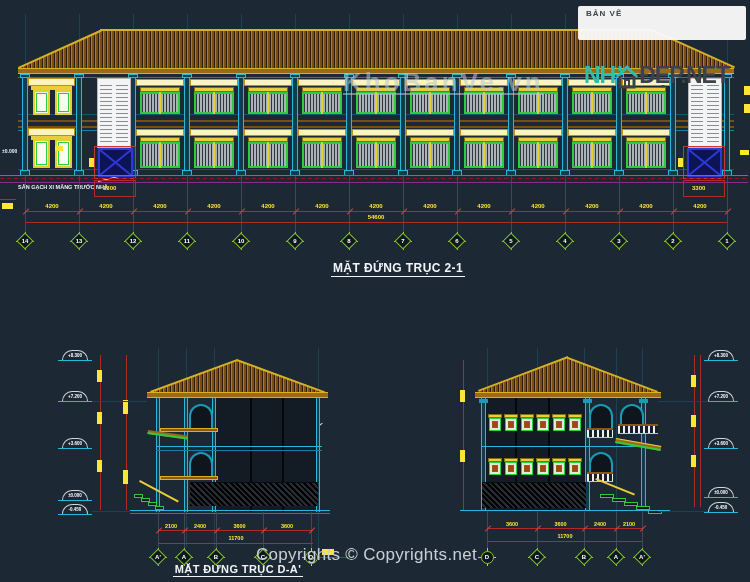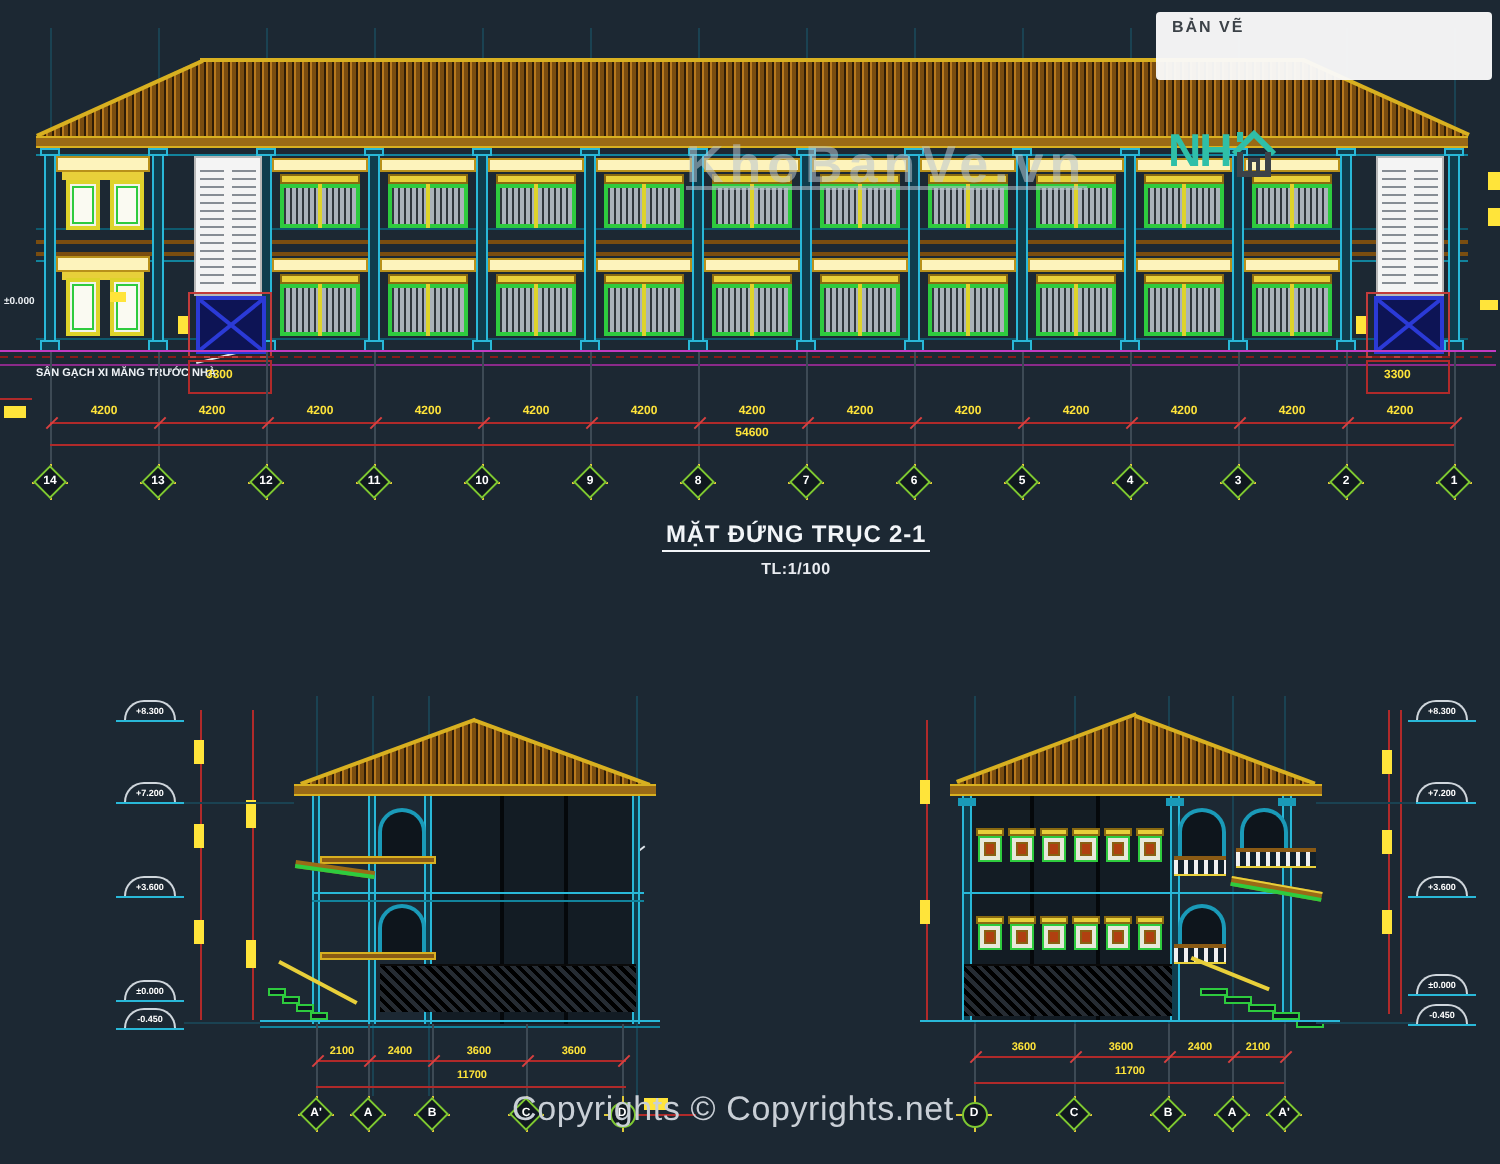--- a/index.html
+++ b/index.html
@@ -22,23 +22,20 @@
   #copyright{position:absolute;left:256px;top:545px;font-size:17px;color:#c9cfd6;z-index:45;letter-spacing:.3px;}
 </style>
 </head>
 <body>
 
 <div id="stage">
 
   <div id="main-elev" class="abs" style="left:0;top:0;width:750px;height:300px;">
     <div class="title-wrap" style="left:298px;top:258px;width:200px;">
       <span class="dtitle">MẶT ĐỨNG TRỤC 2-1</span>
-    </div>
-    <div class="title-wrap" style="left:298px;top:274px;width:200px;">
-      <span class="dscale">TL:1/100</span>
     </div>
     <div class="note" style="left:2px;top:148px;font-size:5px;">±0.000</div>
     <div class="note" style="left:18px;top:184px;font-size:5.5px;">SÂN GẠCH XI MĂNG TRƯỚC NHÀ</div>
     <div class="abs" style="left:98px;top:181px;width:34px;height:1px;background:#dfe5ea;transform:rotate(-14deg);transform-origin:0 0;"></div>
   <div class="abs" style="left: 25px; top: 14px; width: 1px; height: 219px; background: rgb(26, 66, 82);"></div>
       <div class="abs" style="left: 79px; top: 14px; width: 1px; height: 219px; background: rgb(26, 66, 82);"></div>
       <div class="abs" style="left: 133px; top: 14px; width: 1px; height: 219px; background: rgb(26, 66, 82);"></div>
       <div class="abs" style="left: 187px; top: 14px; width: 1px; height: 219px; background: rgb(26, 66, 82);"></div>
       <div class="abs" style="left: 241px; top: 14px; width: 1px; height: 219px; background: rgb(26, 66, 82);"></div>
       <div class="abs" style="left: 295px; top: 14px; width: 1px; height: 219px; background: rgb(26, 66, 82);"></div>
@@ -326,20 +323,23 @@
       <div class="abs" style="left: 672.5px; top: 232px; width: 1px; height: 18px; background: rgb(255, 228, 58); opacity: 0.85;"></div>
       <div class="abs" style="left: 667px; top: 235px; width: 12px; height: 12px; border: 1px solid rgb(126, 200, 50); background: rgb(16, 24, 31); transform: rotate(45deg);"></div>
       <div class="abs" style="left: 666px; top: 237.5px; width: 14px; text-align: center; font-size: 6px; font-weight: bold; color: rgb(255, 255, 255); line-height: 7px;">2</div>
       <div class="abs" style="left: 718px; top: 240.5px; width: 18px; height: 1px; background: rgb(255, 228, 58); opacity: 0.85;"></div>
       <div class="abs" style="left: 726.5px; top: 232px; width: 1px; height: 18px; background: rgb(255, 228, 58); opacity: 0.85;"></div>
       <div class="abs" style="left: 721px; top: 235px; width: 12px; height: 12px; border: 1px solid rgb(126, 200, 50); background: rgb(16, 24, 31); transform: rotate(45deg);"></div>
       <div class="abs" style="left: 720px; top: 237.5px; width: 14px; text-align: center; font-size: 6px; font-weight: bold; color: rgb(255, 255, 255); line-height: 7px;">1</div>
     </div>
 
   <div id="left-elev" class="abs" style="left:0;top:330px;width:375px;height:252px;">
+    <div class="title-wrap" style="left:148px;top:229px;width:180px;">
+      <span class="dtitle" style="font-size:11px;">MẶT ĐỨNG TRỤC D-A'</span>
+    </div>
     <div class="title-wrap" style="left:148px;top:245px;width:180px;">
       
     </div>
     <div class="note" style="left:238px;top:129px;width:80px;font-size:4.5px;">KẺ MẠCH VỮA XI MĂNG</div>
     <div class="note" style="left:244px;top:135px;width:80px;font-size:4.5px;">GIẢ ĐÁ CHẺ</div>
     <div class="abs" style="left:300px;top:110px;width:28px;height:1px;background:#dfe5ea;transform:rotate(-38deg);transform-origin:0 0;"></div>
   <div class="abs" style="left: 158px; top: 18px; width: 1px; height: 200px; background: rgb(26, 66, 82);"></div>
       <div class="abs" style="left: 186px; top: 18px; width: 1px; height: 200px; background: rgb(26, 66, 82);"></div>
       <div class="abs" style="left: 214px; top: 18px; width: 1px; height: 200px; background: rgb(26, 66, 82);"></div>
       <div class="abs" style="left: 318px; top: 18px; width: 1px; height: 200px; background: rgb(26, 66, 82);"></div>
@@ -582,17 +582,18 @@
     <div class="row">
       <span class="nh">NH</span>
       <span style="display:inline-block;width:24px;height:26px;">
         <svg width="24" height="26" viewBox="0 0 24 26">
           <polyline points="2,14 12,4 22,14" fill="none" stroke="#2fbfa8" stroke-width="3"></polyline>
           <line x1="5" y1="8" x2="5" y2="3" stroke="#2fbfa8" stroke-width="3"></line>
           <polyline points="5,13 5,24 19,24 19,13" fill="none" stroke="#3c4248" stroke-width="3"></polyline>
           <polyline points="10,24 10,17 14,17 14,24" fill="none" stroke="#3c4248" stroke-width="2"></polyline>
         </svg>
       </span>
+      <span class="dep">ĐẸP.NET</span>
     </div>
   </div>
 
   <div id="copyright">Copyrights © Copyrights.net</div>
 </div>
 
 </body></html>

